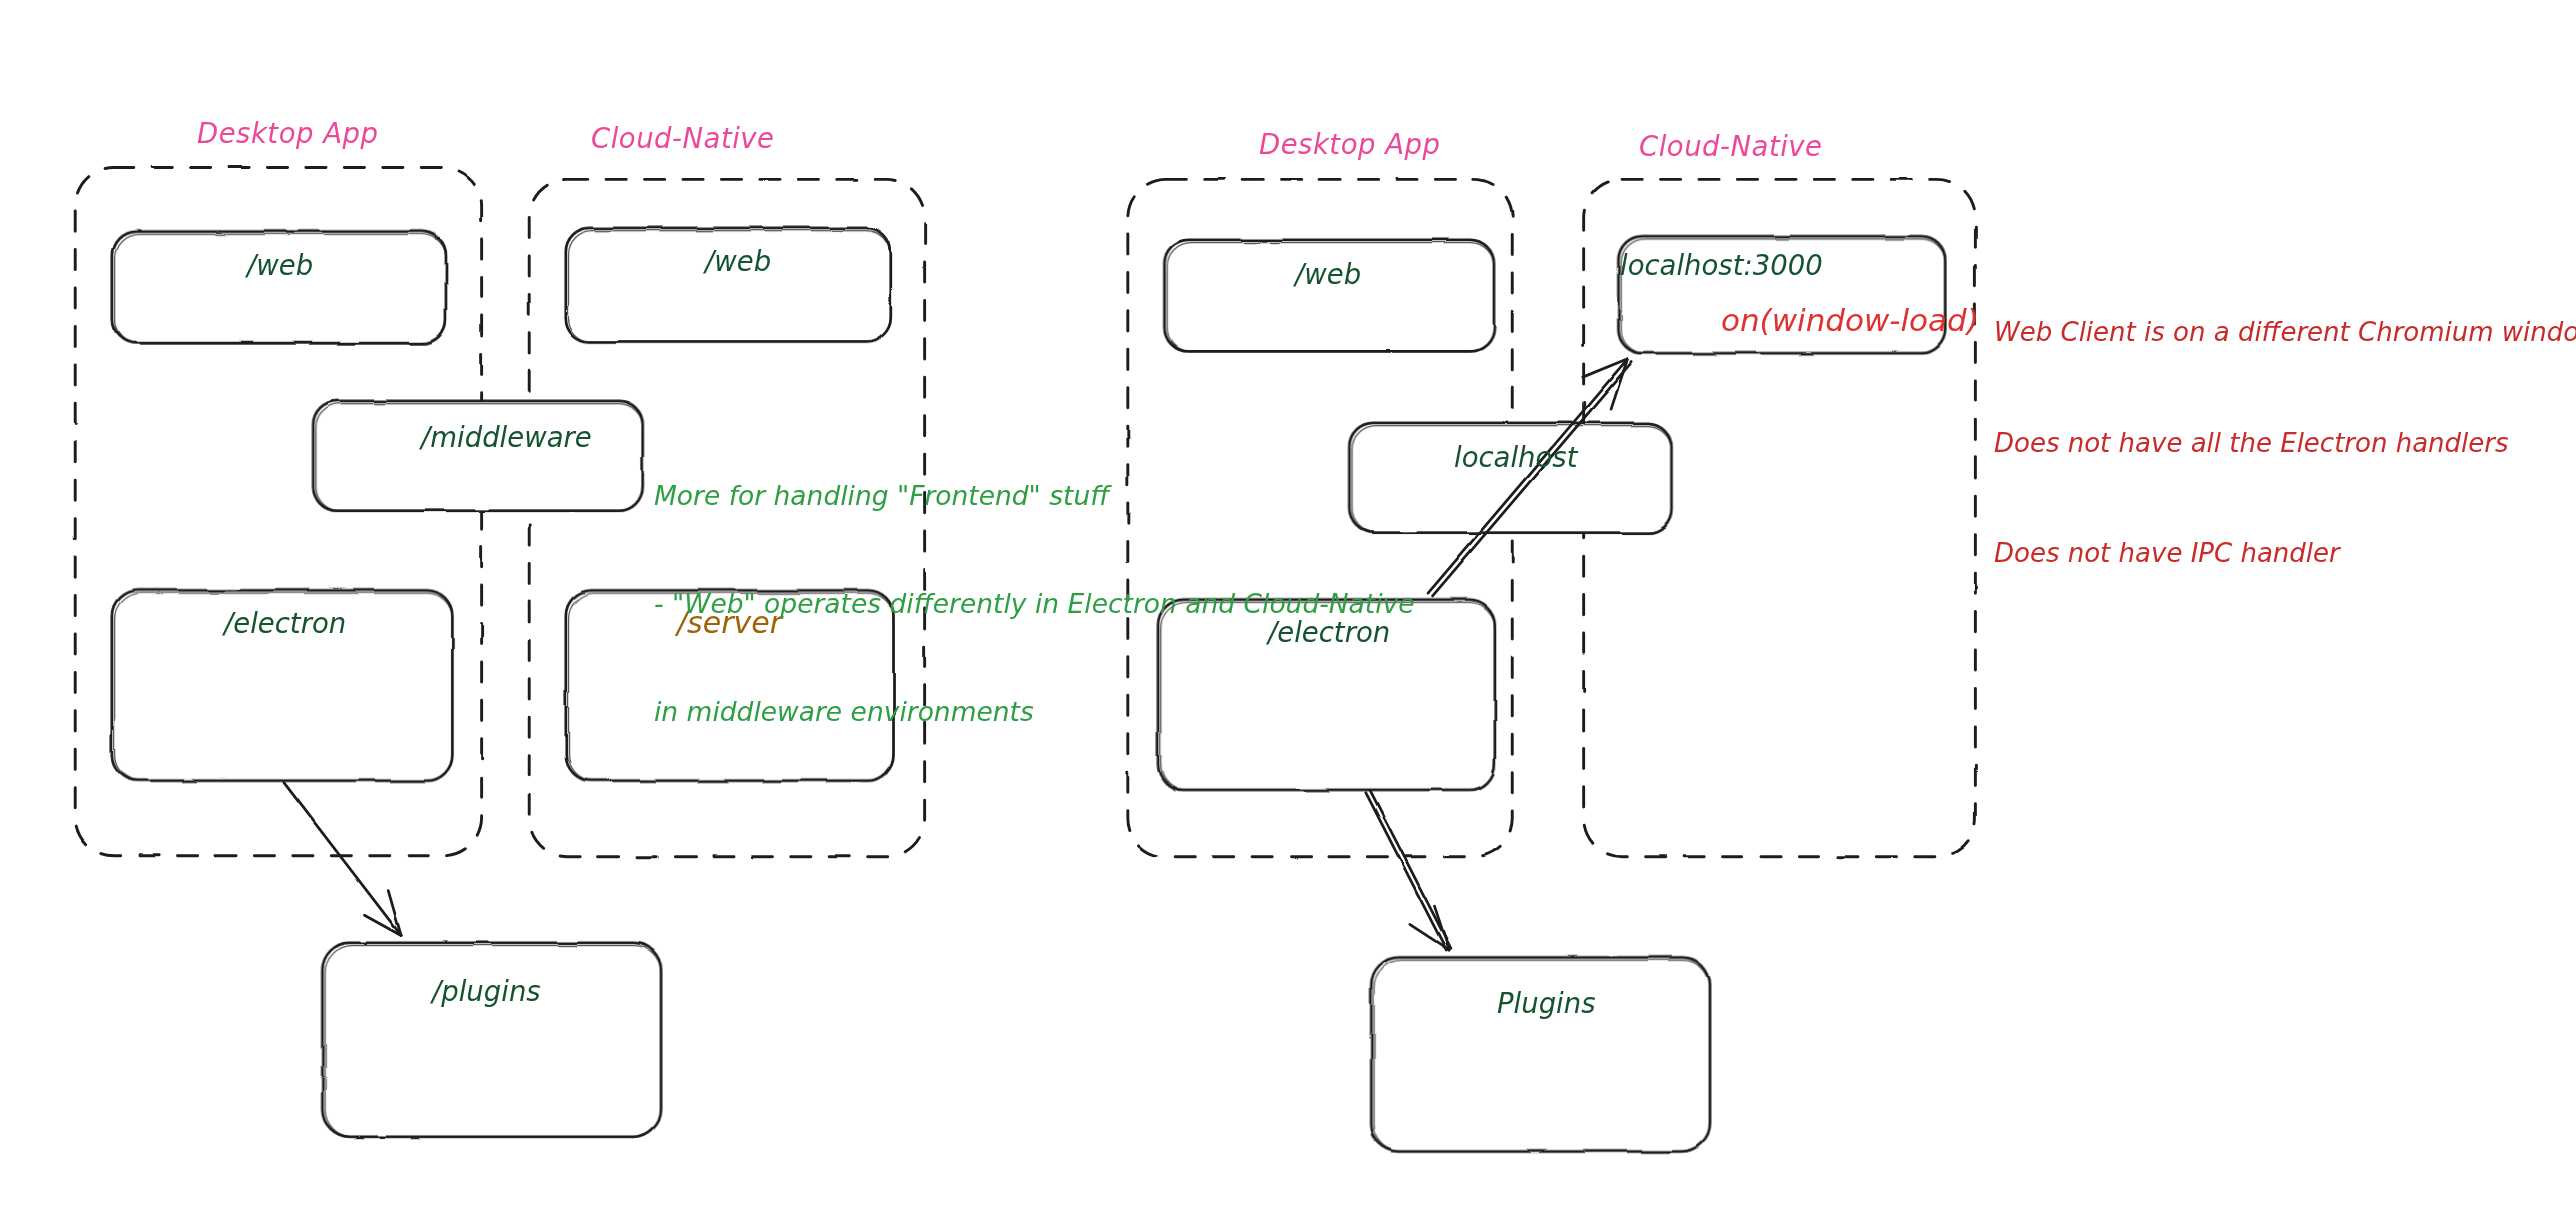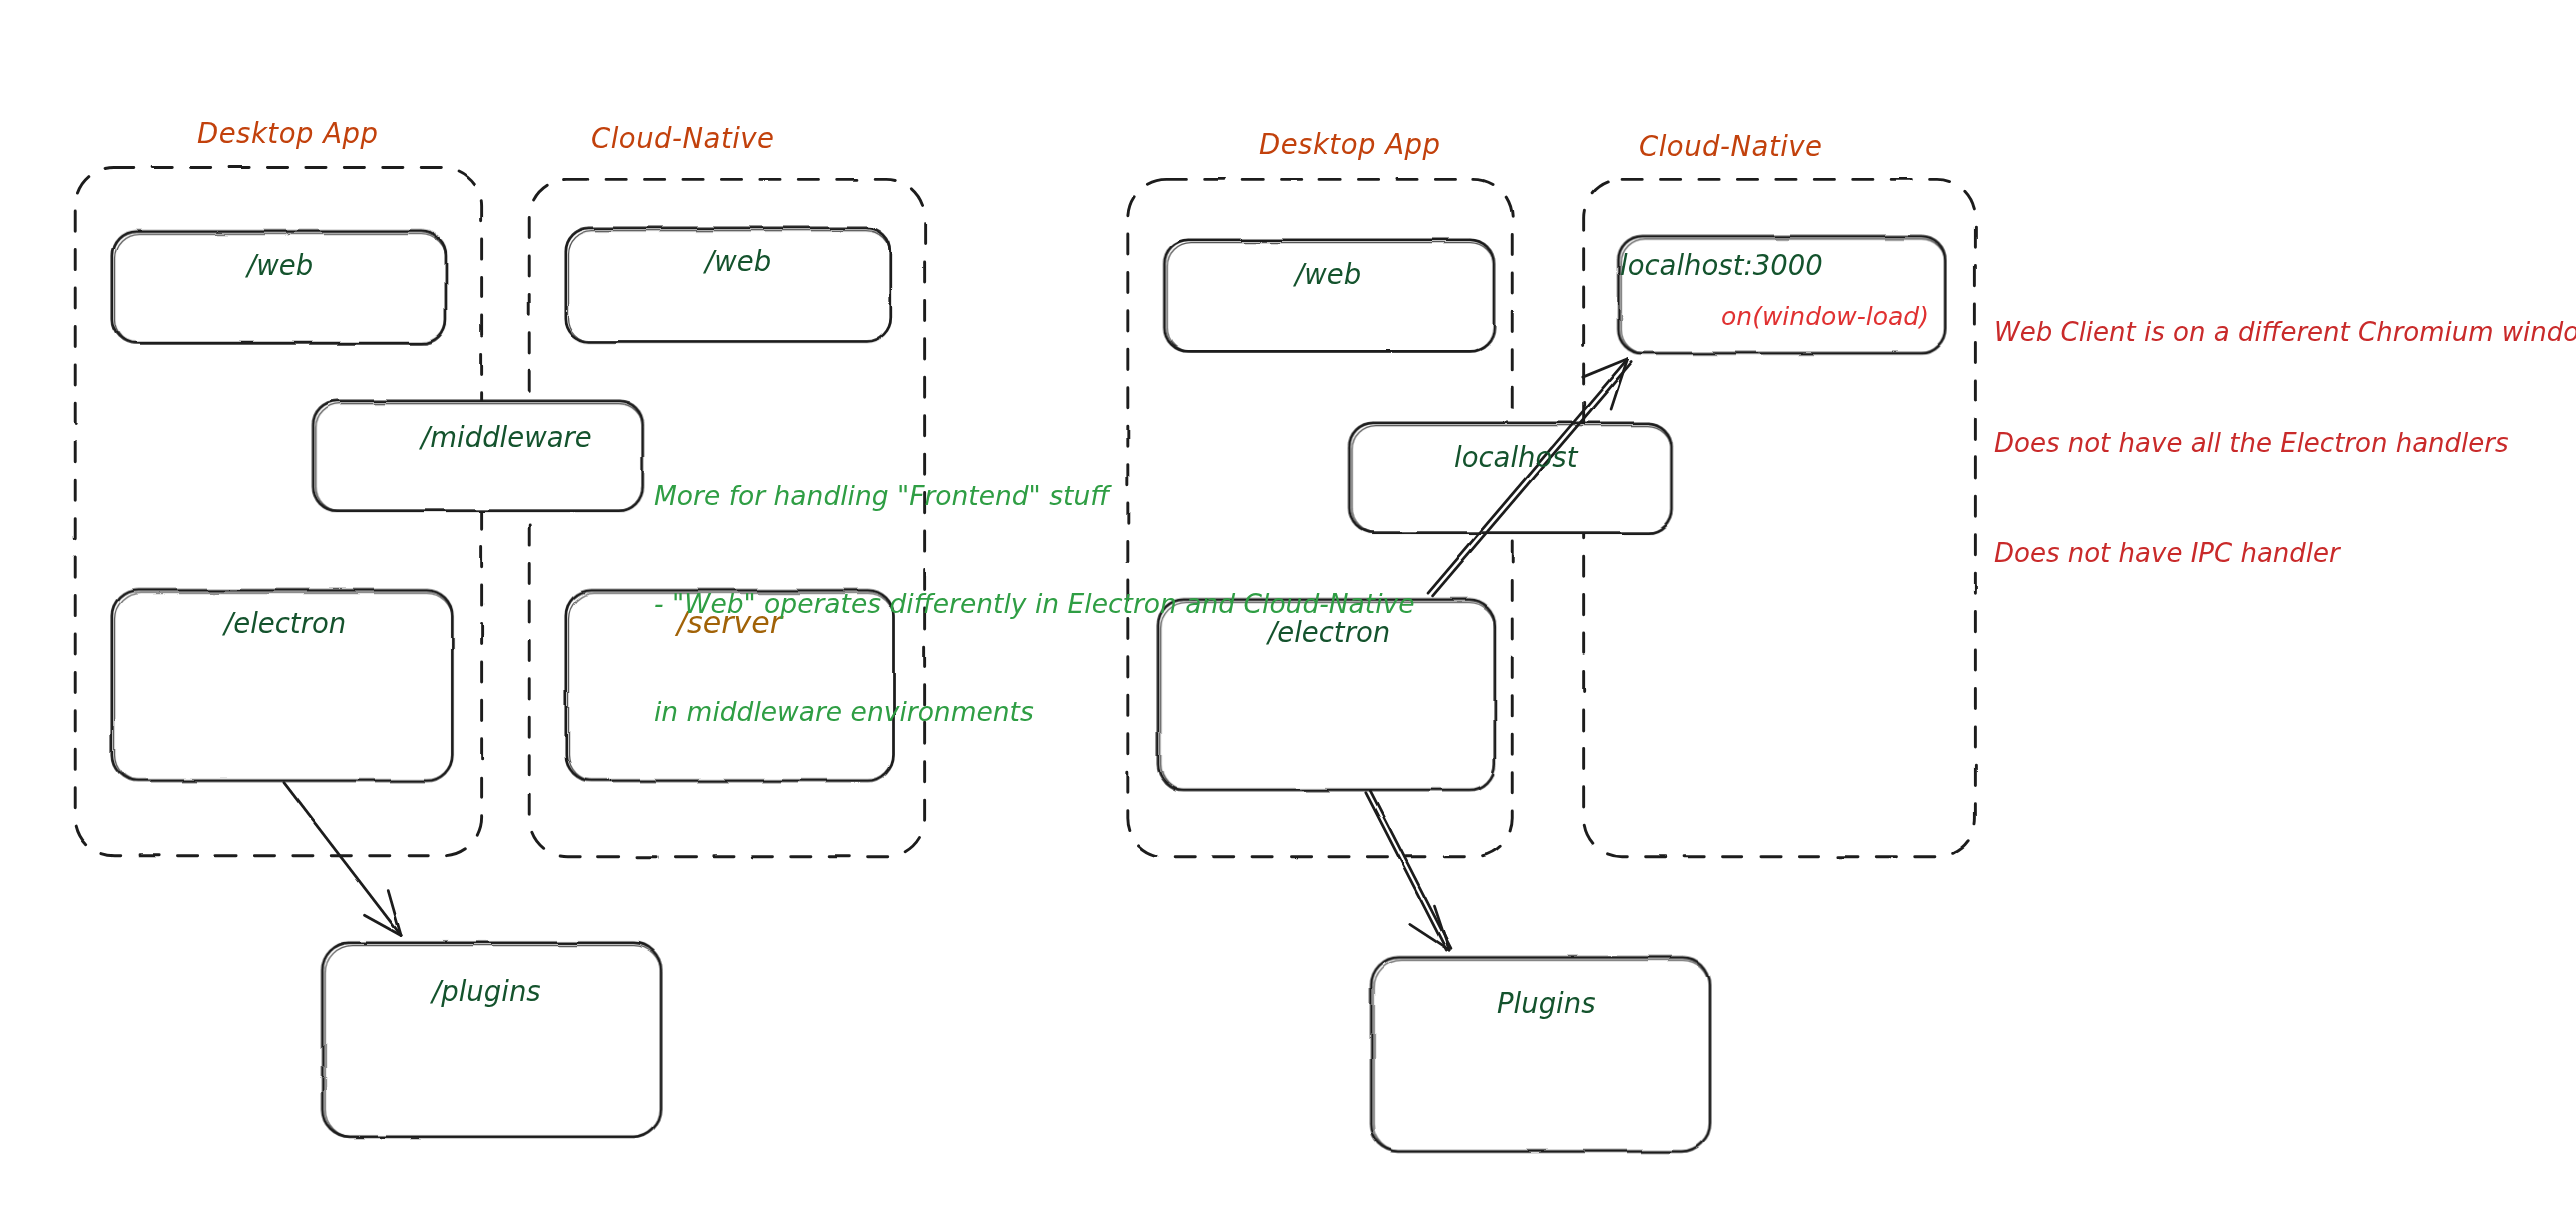--- a/index.html
+++ b/index.html
@@ -1,25 +1,25 @@
 <!DOCTYPE html>
 <html style="font-size:14.6px"><head>
 <meta charset="utf-8">
 <style>
   html,body{margin:0;padding:0;background:#ffffff;}
   body{width:2576px;height:1232px;position:relative;overflow:hidden;
        font-family:"DejaVu Sans", sans-serif;}
   #canvas{position:absolute;left:0;top:0;width:2576px;height:1232px;}
   .lbl{position:absolute;white-space:pre;pointer-events:none;}
-  .grp-title{font-size:27.5px;color:#c2410c;letter-spacing:0.5px;}
+  .grp-title{font-size:27.5px;color:#ec4899;letter-spacing:0.5px;}
   .box-label{font-size:27.5px;color:#14532d;}
   .box-label-red{font-size:30px;color:#a16207;}
   .note-green{font-size:26.5px;color:#2f9e44;line-height:1.36;}
   .note-red{font-size:26px;color:#c92a2a;line-height:1.42;}
-  .sublabel-red{font-size:25px;color:#e03131;}
+  .sublabel-red{font-size:31px;color:#e03131;}
   .hand{font-family:"DejaVu Sans", sans-serif;font-style:italic;}
 </style>
 </head>
 <body>
 
 <svg id="canvas" viewBox="0 0 2814 1346" xmlns="http://www.w3.org/2000/svg">
   <defs>
     <filter id="rough" x="-5%" y="-5%" width="110%" height="110%">
       <feTurbulence type="fractalNoise" baseFrequency="0.022" numOctaves="2" seed="7" result="n"></feTurbulence>
       <feDisplacementMap in="SourceGraphic" in2="n" scale="2.6" xChannelSelector="R" yChannelSelector="G"></feDisplacementMap>

